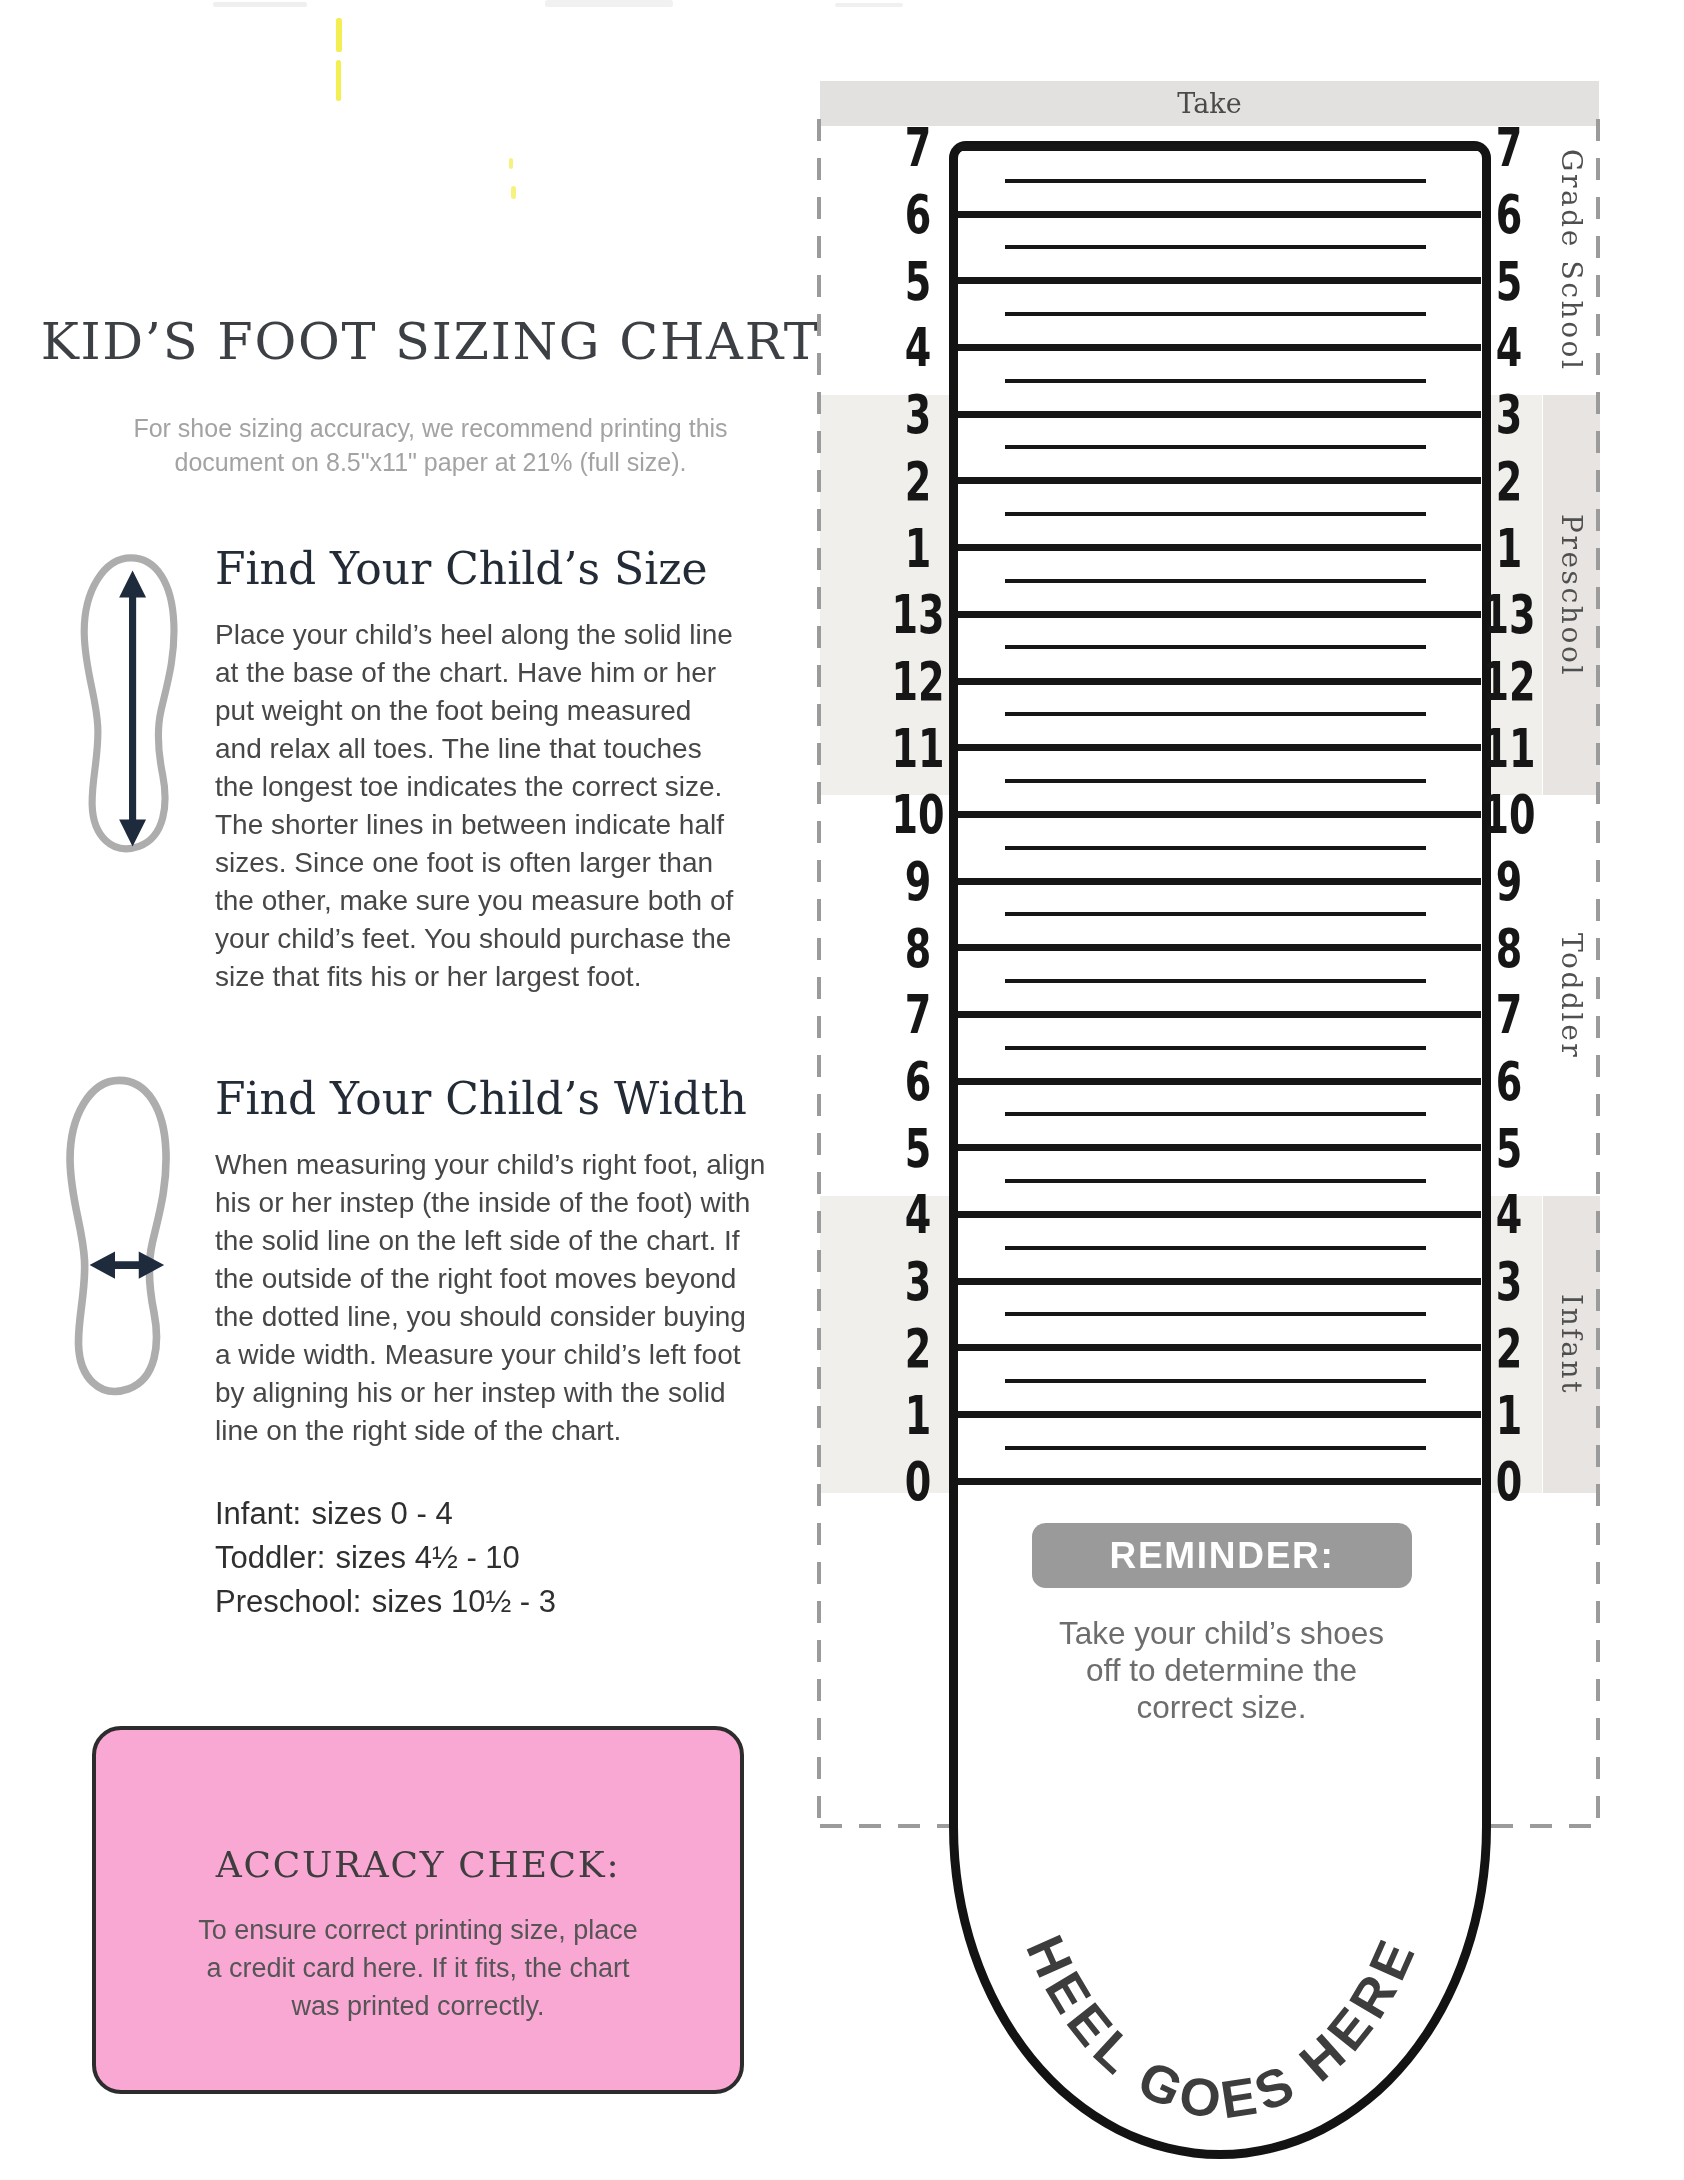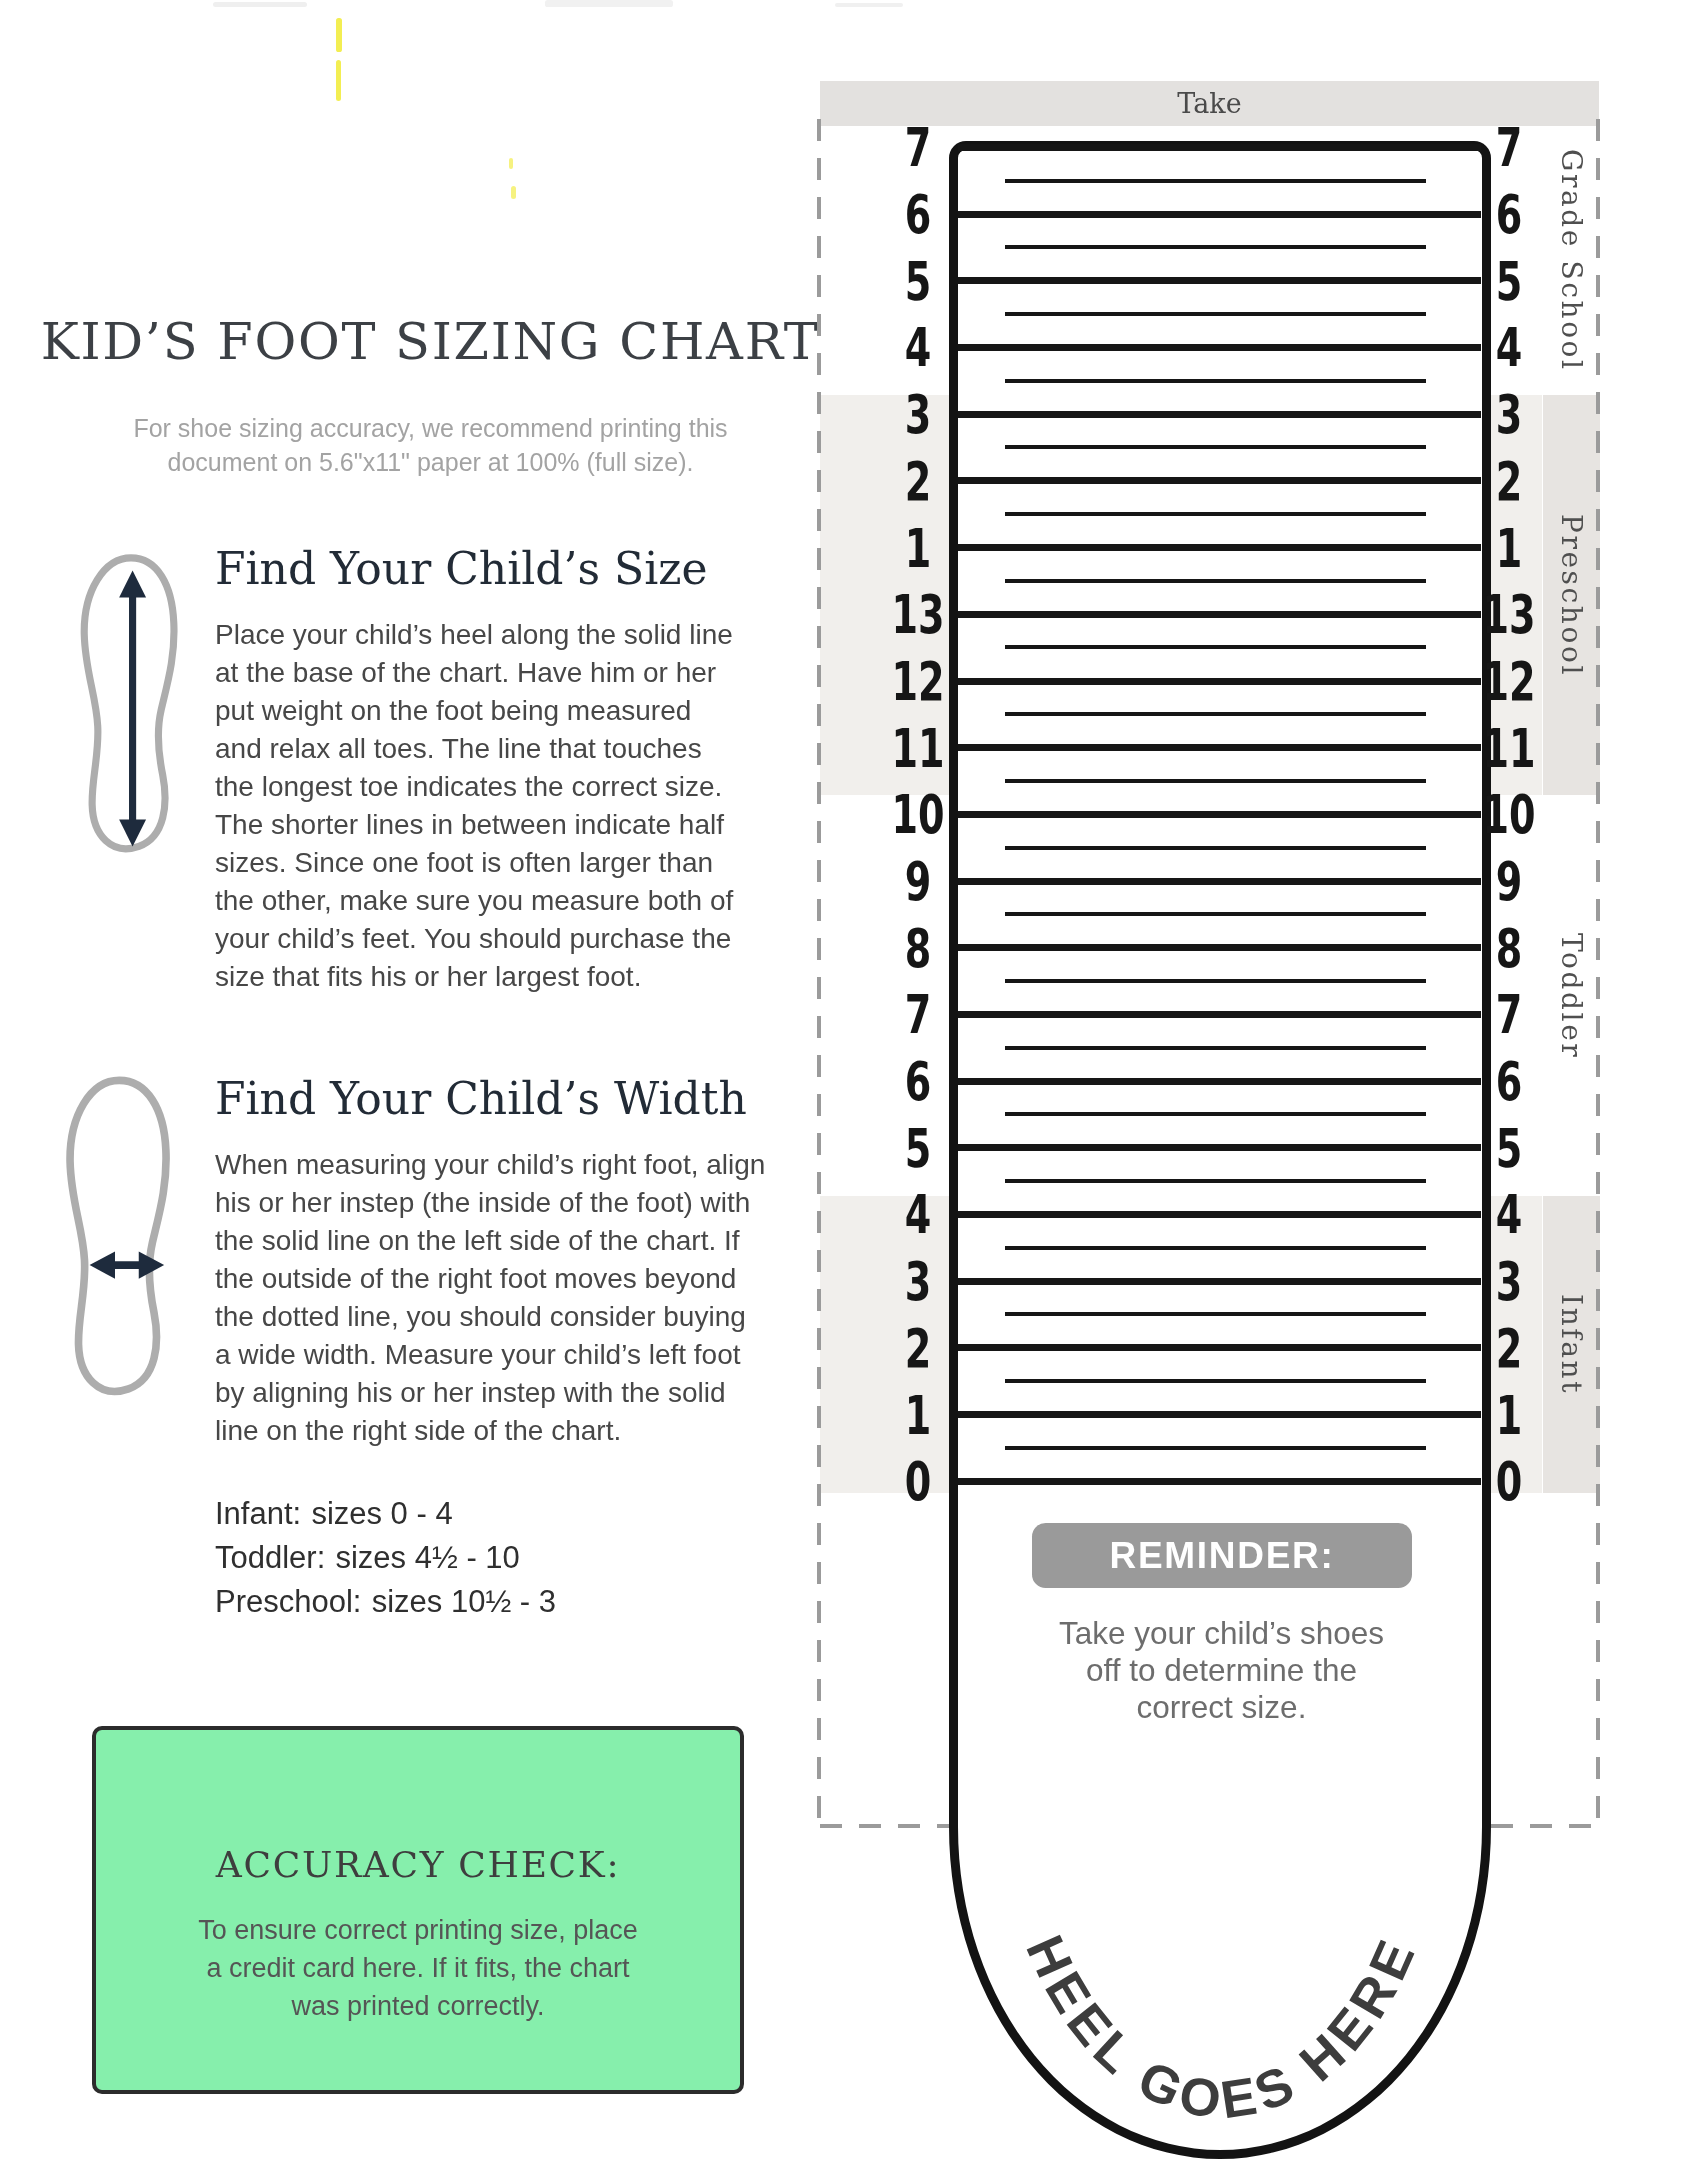--- a/index.html
+++ b/index.html
@@ -22,21 +22,21 @@
     font-family:"DejaVu Serif",serif;font-size:44px;color:#222b36;
     letter-spacing:0px;white-space:nowrap;
   }
   .para{
     width:630px;font-size:28px;line-height:38px;color:#474747;white-space:pre-line;
   }
   .range-row{height:44px;font-size:31px;color:#2f2f2f;}
   .range-label{font-weight:400;margin-right:10.2px;}
   .accuracy-box{
     left:92px;top:1726px;width:652px;height:368px;
-    border:4.3px solid #2c2c2c;border-radius:10px;box-sizing:border-box;background:#86efac;
+    border:4.3px solid #2c2c2c;border-radius:29px;box-sizing:border-box;background:#f9a8d4;
   }
   .accuracy-heading{
     left:0;top:114px;width:100%;text-align:center;
     font-family:"DejaVu Serif",serif;font-size:36px;letter-spacing:1.7px;color:#3e3e3e;
   }
   .accuracy-body{
     left:0;top:181px;width:100%;text-align:center;
     font-size:27px;line-height:38px;color:#555555;white-space:pre-line;
   }
   
@@ -76,21 +76,21 @@
 <div class="artifact" style="left:336px;top:18px;width:6px;height:34px;background:#f3ee52;"></div>
 <div class="artifact" style="left:336px;top:60px;width:5.1px;height:41px;background:#f3ee52;"></div>
 <div class="artifact" style="left:509px;top:158px;width:4.3px;height:11px;background:#f5f06a;opacity:.85;"></div>
 <div class="artifact" style="left:511px;top:186px;width:5.1px;height:12.8px;background:#f5f06a;opacity:.85;"></div>
 <div class="artifact" style="left:213px;top:1.7px;width:94px;height:5.1px;background:#efefef;"></div>
 <div class="artifact" style="left:545px;top:0;width:128px;height:6.8px;background:#f1f1f1;"></div>
 <div class="artifact" style="left:835px;top:2.6px;width:68px;height:4.3px;background:#f0f0f0;"></div>
 
 <div class="abs doc-title">KID’S FOOT SIZING CHART</div>
 <div class="abs doc-subtitle">For shoe sizing accuracy, we recommend printing this
-document on 5.6"x11" paper at 100% (full size).</div>
+document on 8.5"x11" paper at 21% (full size).</div>
 
 <svg class="abs" style="left:73px;top:550px;" width="116" height="317" viewBox="0 0 140 400">
   <path d="M 70 10 C 103 10 122 44 124 92 C 126 134 116 168 108 202 C 102 228 104 254 110 284 C 117 320 113 362 80 374 C 46 386 22 360 21 322 C 20 290 30 258 28 222 C 26 184 12 152 11 106 C 10 52 36 10 70 10 Z" fill="#ffffff" stroke="#adadad" stroke-width="9" stroke-linejoin="round"></path>
   <line x1="72" y1="52" x2="72" y2="348" stroke="#1e2b3d" stroke-width="9"></line>
   <polygon points="72,26 55,60 89,60" fill="#1e2b3d"></polygon>
   <polygon points="72,374 55,340 89,340" fill="#1e2b3d"></polygon>
 </svg>
 
 <div class="abs section-heading" style="left:215px;top:543px;text-align:center;">Find Your Child’s Size</div>
 <div class="abs para" style="left:215px;top:616px;">Place your child’s heel along the solid line

